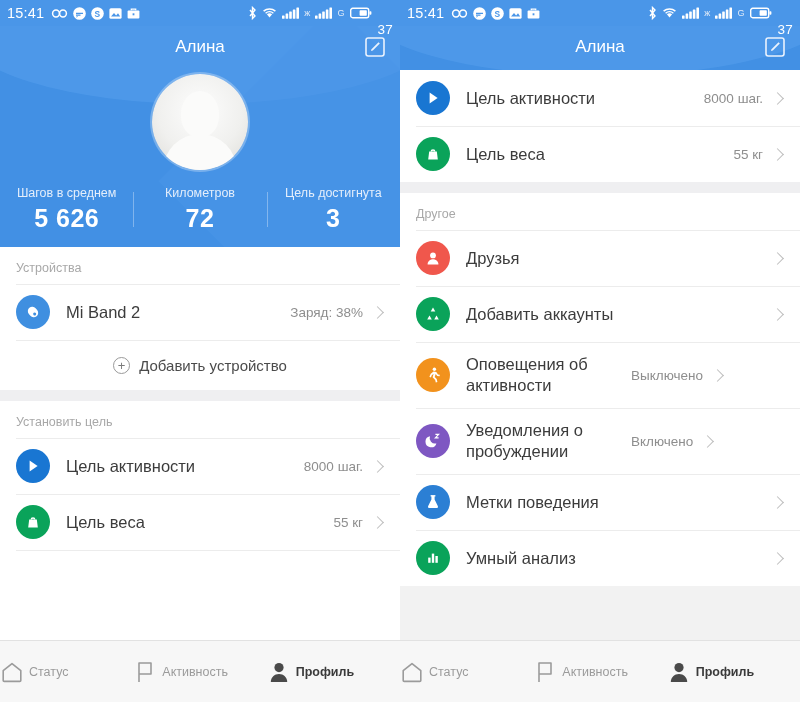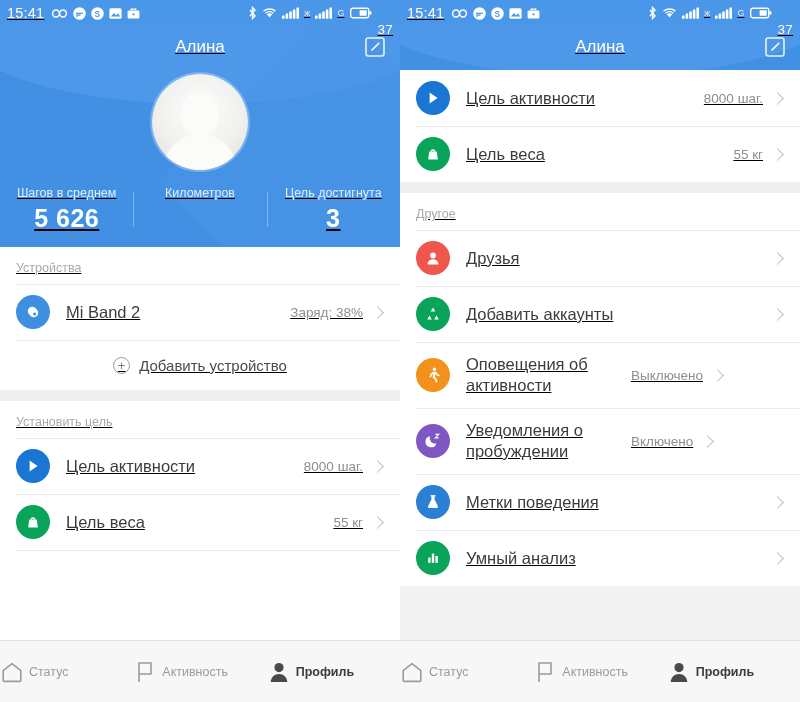--- a/index.html
+++ b/index.html
@@ -2,21 +2,21 @@
 <html><head>
 <meta charset="utf-8">
 <style>
   * { box-sizing: border-box; margin: 0; padding: 0; }
   html, body {
     width: 800px; height: 702px;
     font-family: "Liberation Sans", sans-serif;
     background: #ffffff;
     overflow: hidden;
   }
-  .screens { display: flex; width: 800px; height: 702px; text-decoration: underline; }
+  .screens { display: flex; width: 800px; height: 702px; }
   .screen { width: 400px; height: 702px; position: relative; overflow: hidden; background: #f2f2f2; }
   .screen.left { background: #ffffff; }
 
   
   .statusbar {
     height: 26px; background: #4a96e8; color: #ffffff;
     display: flex; align-items: center; padding: 0 7px;
     font-size: 14px; letter-spacing: .2px; position: relative; z-index: 6;
   }
   .sb-time { font-size: 14.5px; font-weight: 400; margin-right: 7px; color:#fff; }
@@ -210,20 +210,21 @@
             <div class="body"></div>
           </div>
         </div>
         <div class="stats">
           <div class="stat">
             <div class="stat-label">Шагов в среднем</div>
             <div class="stat-value">5 626</div>
           </div>
           <div class="stat">
             <div class="stat-label">Километров</div>
+            <div class="stat-value">72</div>
           </div>
           <div class="stat">
             <div class="stat-label">Цель достигнута</div>
             <div class="stat-value">3</div>
           </div>
         </div>
       </div>
     </div>
 
     <div class="section">

